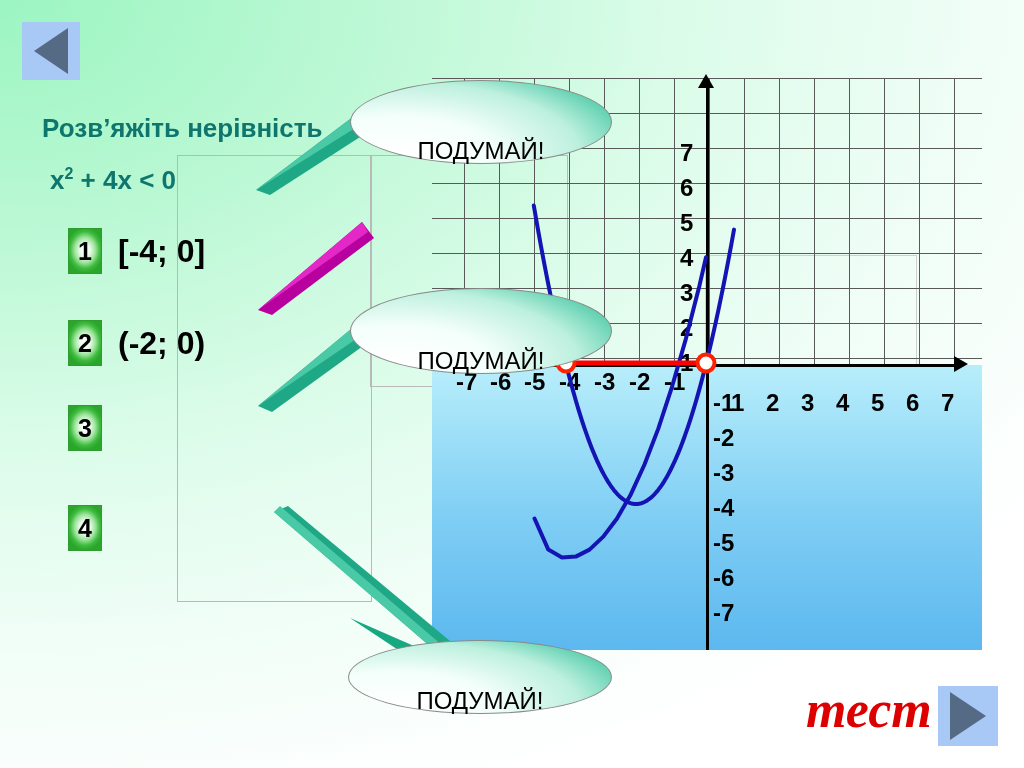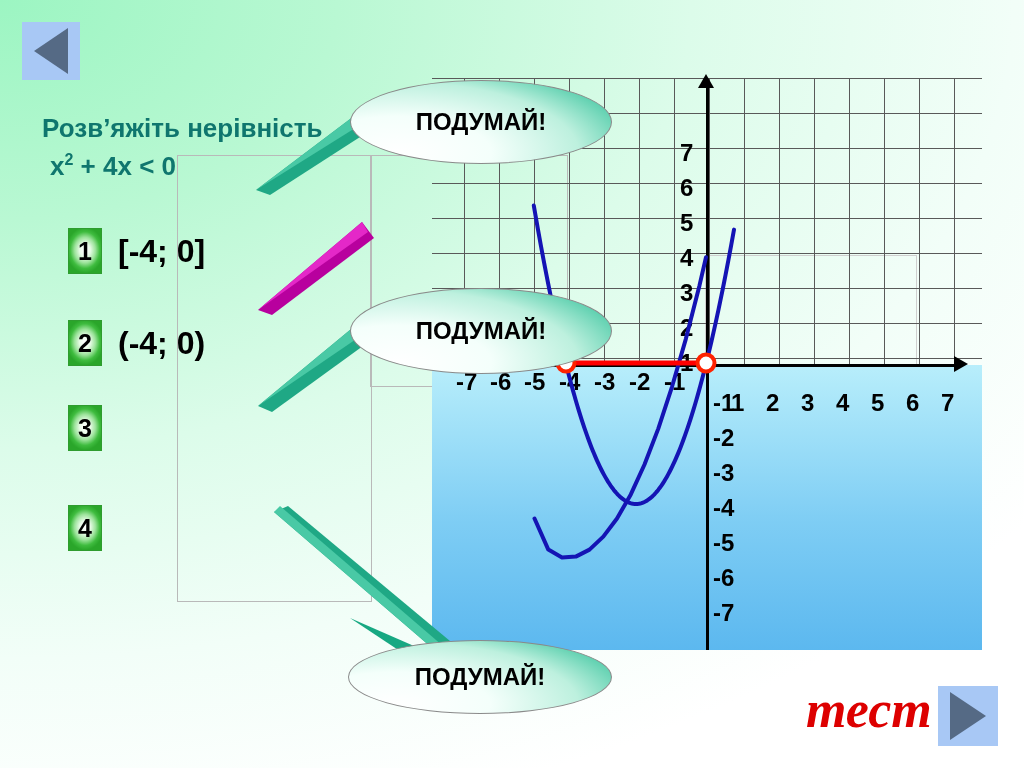--- a/index.html
+++ b/index.html
@@ -57,22 +57,22 @@
     border-left:8px solid transparent; border-right:8px solid transparent; border-bottom:14px solid #000; }
   .tick { position:absolute; font-size:24px; font-weight:bold; color:#000; line-height:1; }
 
   .parab { position:absolute; left:0; top:0; }
   .redseg { position:absolute; left:0; top:0; }
 
   
   .callout { position:absolute; }
   .callout .body {
     position:absolute; border-radius:50%; border:1px solid #8a8a8a;
-    display:flex; align-items:center; justify-content:center; text-align:center;
-    font-weight:bold; line-height:1.02;
+    display:flex; align-items:flex-end; justify-content:center; text-align:center;
+    font-weight:normal; line-height:1.02;
   }
   .green-body {
     background:
       radial-gradient(ellipse 120% 150% at 18% 88%, #ffffff 0%, #f4fffb 30%, #bdf0de 58%, #49c9a5 80%, #17a882 100%);
   }
   .pink-body {
     background:
       radial-gradient(ellipse 120% 150% at 18% 88%, #ffffff 0%, #fdf0fb 26%, #f9a8e8 58%, #e428c8 82%, #b8009e 100%);
   }
   .tail { position:absolute; }
@@ -88,21 +88,21 @@
 
   <div class="faint-rect" style="left:177px; top:155px; width:193px; height:445px;"></div>
   <div class="faint-rect" style="left:370px; top:155px; width:196px; height:230px;"></div>
   <div class="faint-rect" style="left:705px; top:255px; width:210px; height:320px; border-color:#cfcfcf;"></div>
 
   <div class="navbtn" style="left:22px; top:22px; width:58px; height:58px;">
     <span class="tri tri-left"></span>
   </div>
 
   <div class="prompt" style="left:42px; top:112px;">Розв’яжіть нерівність</div>
-  <div class="prompt" style="left:50px; top:150px;">
+  <div class="prompt" style="left:50px; top:164px;">
     <span>x</span><sup>2</sup><span> + 4x &lt; 0</span>
   </div>
 
   <div class="graph">
     <div class="gridlayer"></div>
     <div class="shade"></div>
 
     <div class="axis-x"></div>
     <div class="axis-x-arrow"></div>
     <div class="axis-y"></div>
@@ -197,21 +197,21 @@
     </div>
   </div>
 
   <div class="answer-row" style="left:68px; top:228px;">
     <div class="badge">1</div>
     <div class="ans-plain">[-4; 0]</div>
   </div>
 
   <div class="answer-row" style="left:68px; top:320px;">
     <div class="badge">2</div>
-    <div class="ans-plain">(-4; 0)</div>
+    <div class="ans-plain">(-2; 0)</div>
   </div>
 
   <div class="answer-row" style="left:68px; top:405px;">
     <div class="badge">3</div>
   </div>
 
   <div class="answer-row" style="left:68px; top:505px;">
     <div class="badge">4</div>
   </div>
 

